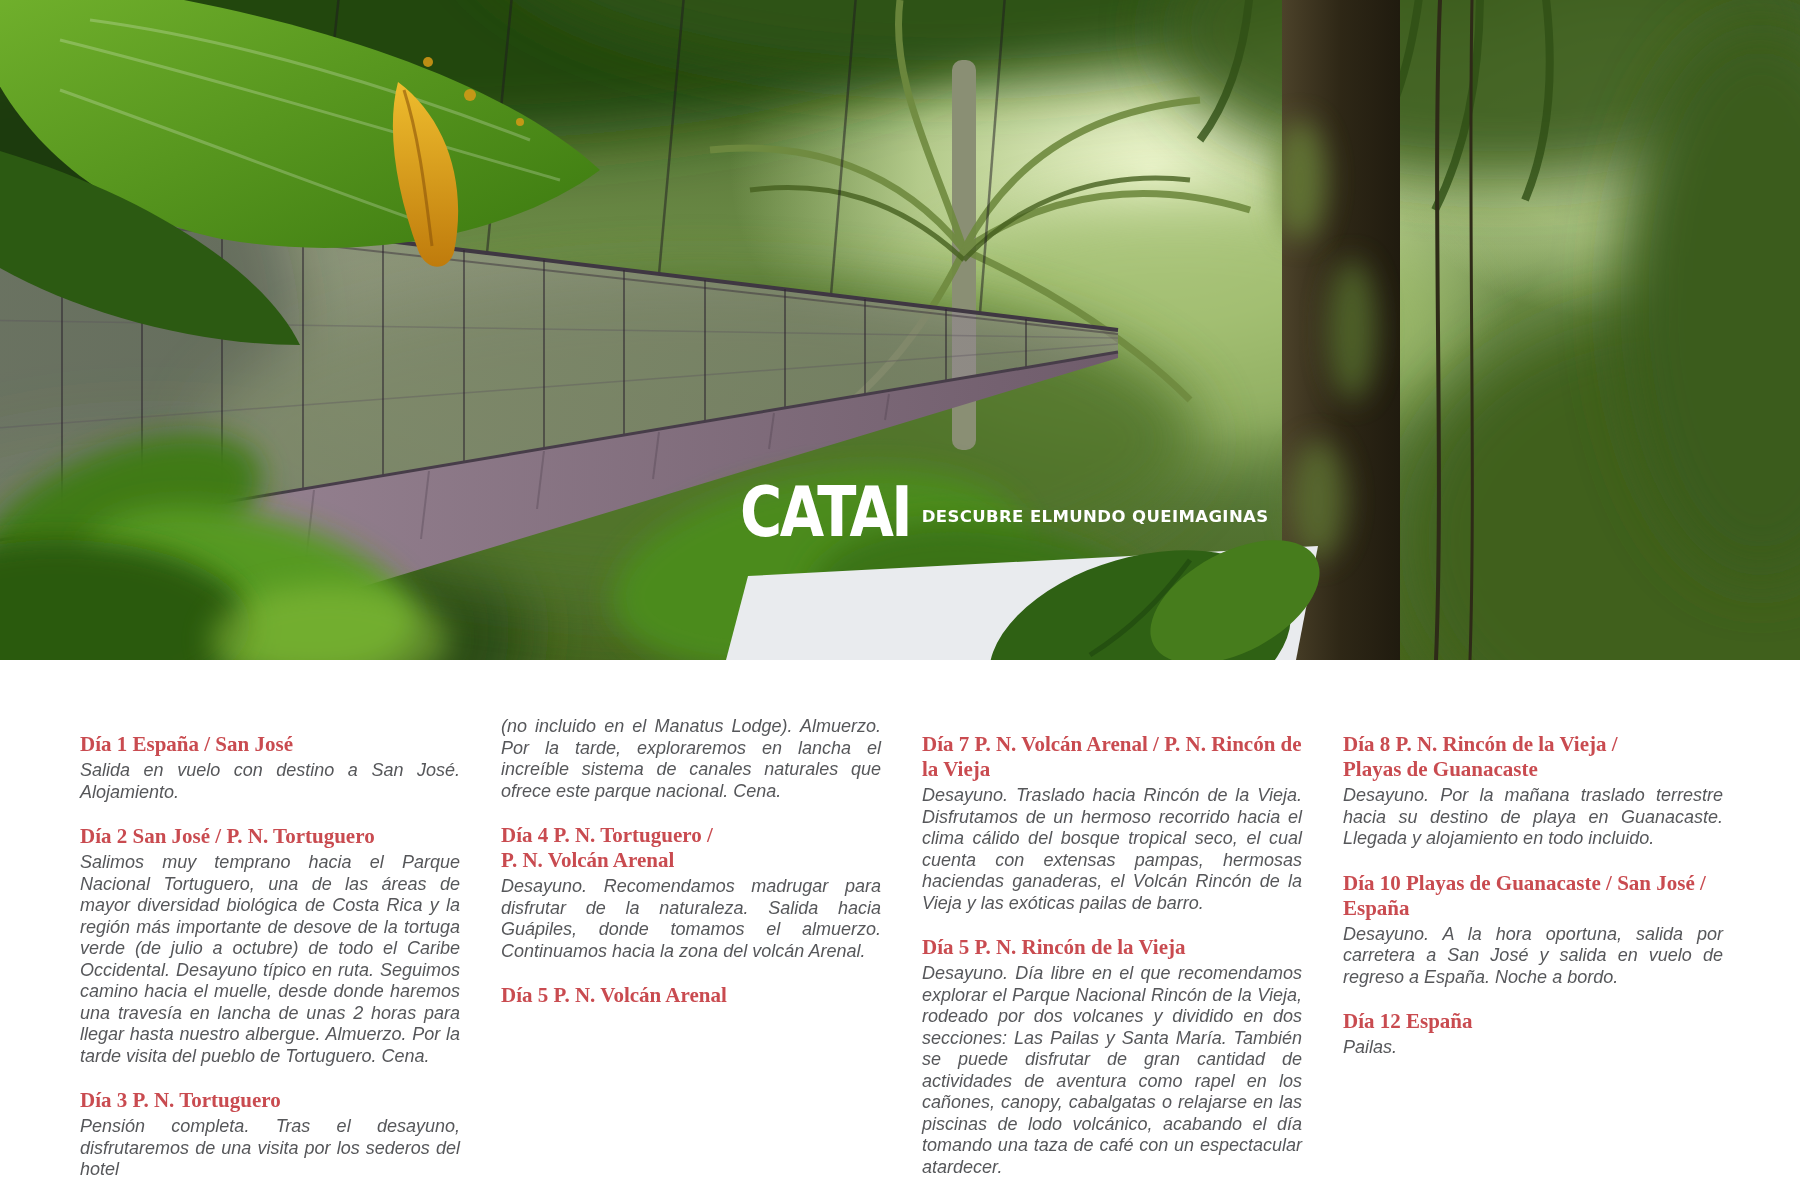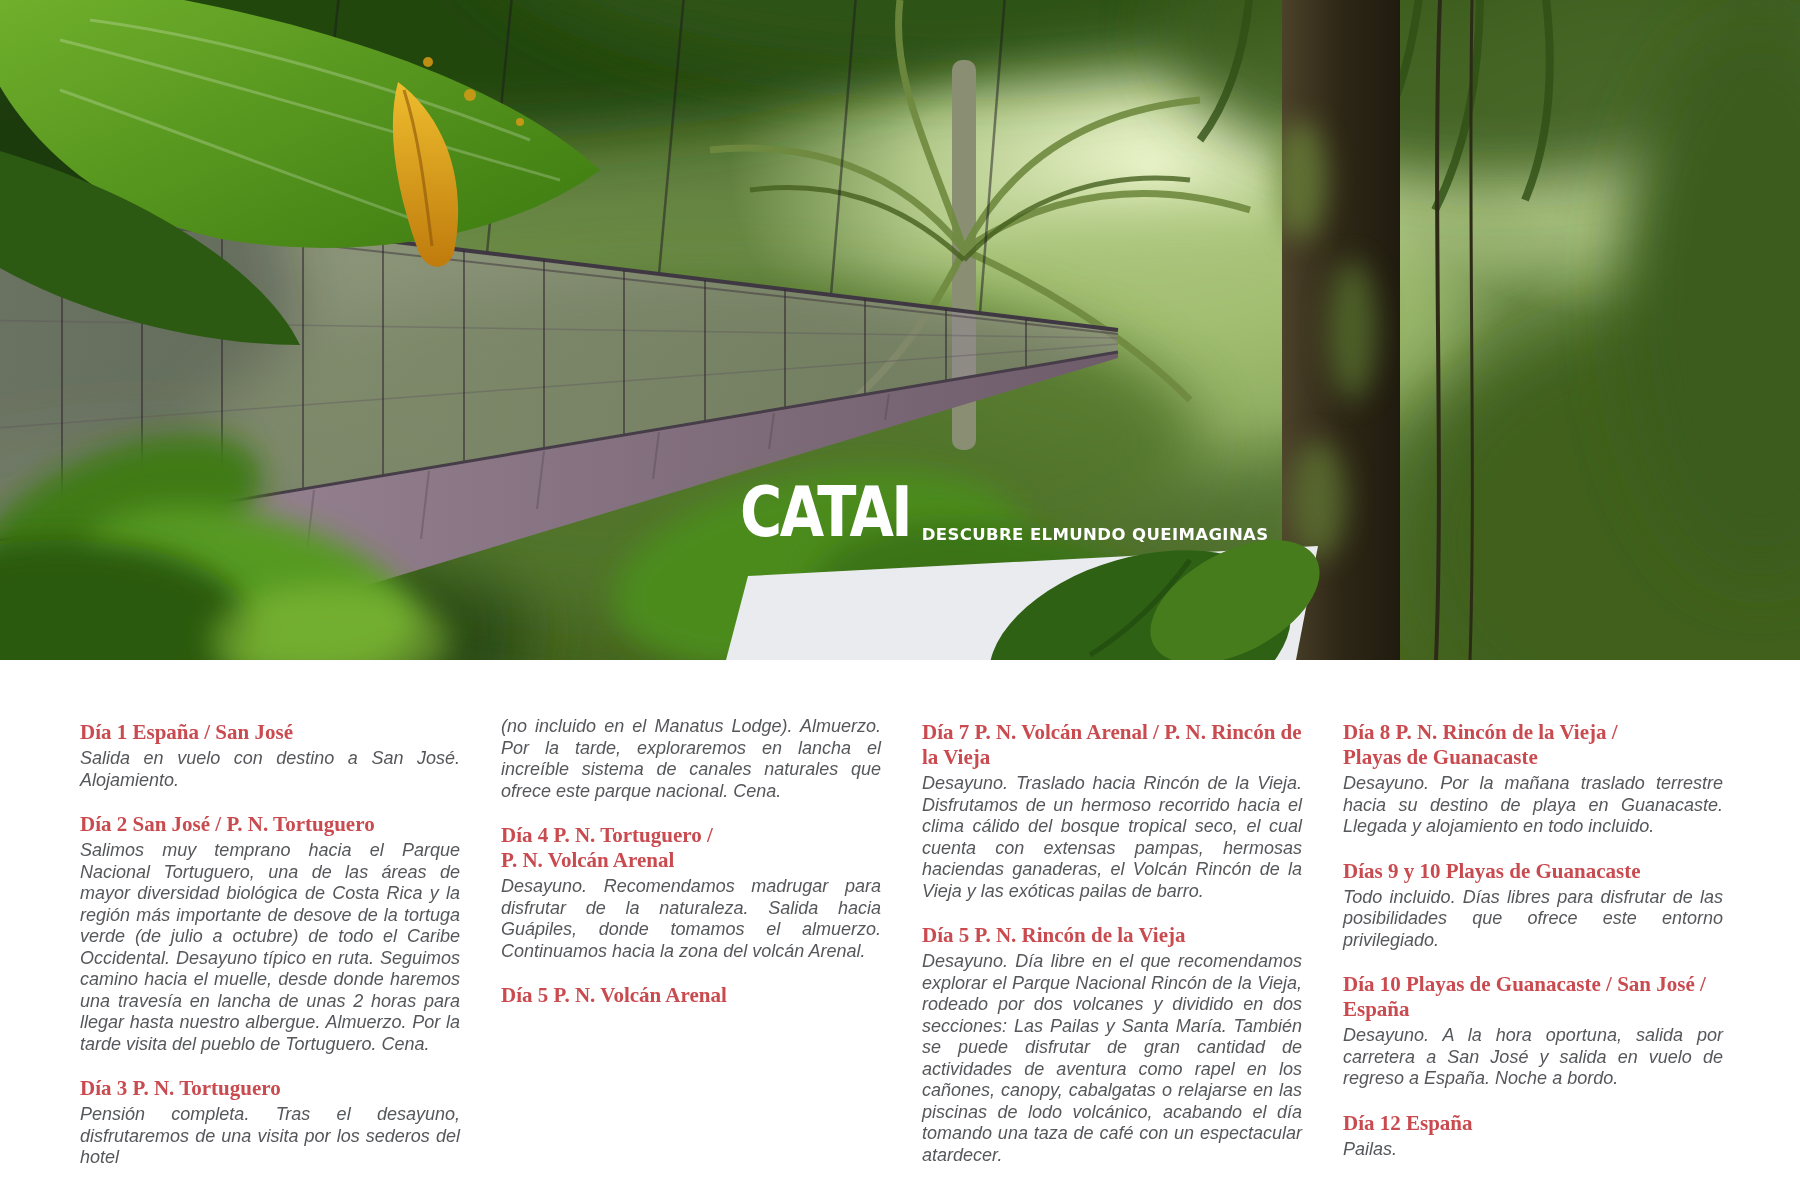--- a/index.html
+++ b/index.html
@@ -8,21 +8,21 @@
     font-family:"Liberation Sans","DejaVu Sans",sans-serif;
     position:relative;
   }
   
   .hero{
     position:absolute;top:0;left:0;width:1800px;height:660px;overflow:hidden;
     background:#5e7c3e;
   }
   .hero svg{display:block;}
   .hero-logo{
-    position:absolute;left:740px;top:480px;display:flex;align-items:flex-end;
+    position:absolute;left:740px;top:480px;display:flex;align-items:center;
     color:#ffffff;z-index:5;
   }
   .logo-word{
     font-family:"DejaVu Sans","Liberation Sans",sans-serif;
     font-weight:800;font-size:70px;line-height:64px;letter-spacing:-3px;
     transform:scaleX(.82);transform-origin:left top;white-space:nowrap;
   }
   .logo-tagline{
     display:flex;flex-direction:row;margin-left:-26px;margin-top:8px;
     font-family:"DejaVu Sans","Liberation Sans",sans-serif;
@@ -34,21 +34,21 @@
     position:absolute;top:660px;left:0;width:1800px;height:540px;
     background:#ffffff;box-sizing:border-box;
     padding:56px 77px 0 80px;
     display:flex;gap:41px;
   }
   .col{flex:0 0 380px;width:380px;}
   .sec{margin:0 0 21px 0;}
   .sec h3{
     font-family:"Liberation Serif","DejaVu Serif",serif;
     font-weight:700;font-size:21px;line-height:25px;color:#c94b50;
-    margin:4px 0 3px 0;white-space:pre-line;
+    margin:16px 0 3px 0;white-space:pre-line;
   }
   .sec p{
     margin:0;font-size:18px;line-height:21.5px;color:#56575a;
     text-align:justify;hyphens:auto;font-style:italic;-webkit-hyphens:auto;
   }
 </style>
 </head>
 <body>
 
 <div class="hero">
@@ -261,24 +261,20 @@
     </div>
   </div>
 
   <div class="col">
     <div class="sec">
       <h3>Día 8 P. N. Rincón de la Vieja /
 Playas de Guanacaste</h3>
       <p>Desayuno. Por la mañana traslado terrestre hacia su destino de playa en Guanacaste. Llegada y alojamiento en todo incluido.</p>
     </div>
     <div class="sec">
-      <h3>Días 9 y 10 Playas de Guanacaste</h3>
-      <p>Todo incluido. Días libres para disfrutar de las posibilidades que ofrece este entorno privilegiado.</p>
-    </div>
-    <div class="sec">
       <h3>Día 10 Playas de Guanacaste / San José / España</h3>
       <p>Desayuno. A la hora oportuna, salida por carretera a San José y salida en vuelo de regreso a España. Noche a bordo.</p>
     </div>
     <div class="sec">
       <h3>Día 12 España</h3>
       <p>Pailas.</p>
     </div>
   </div>
 
 </div>

